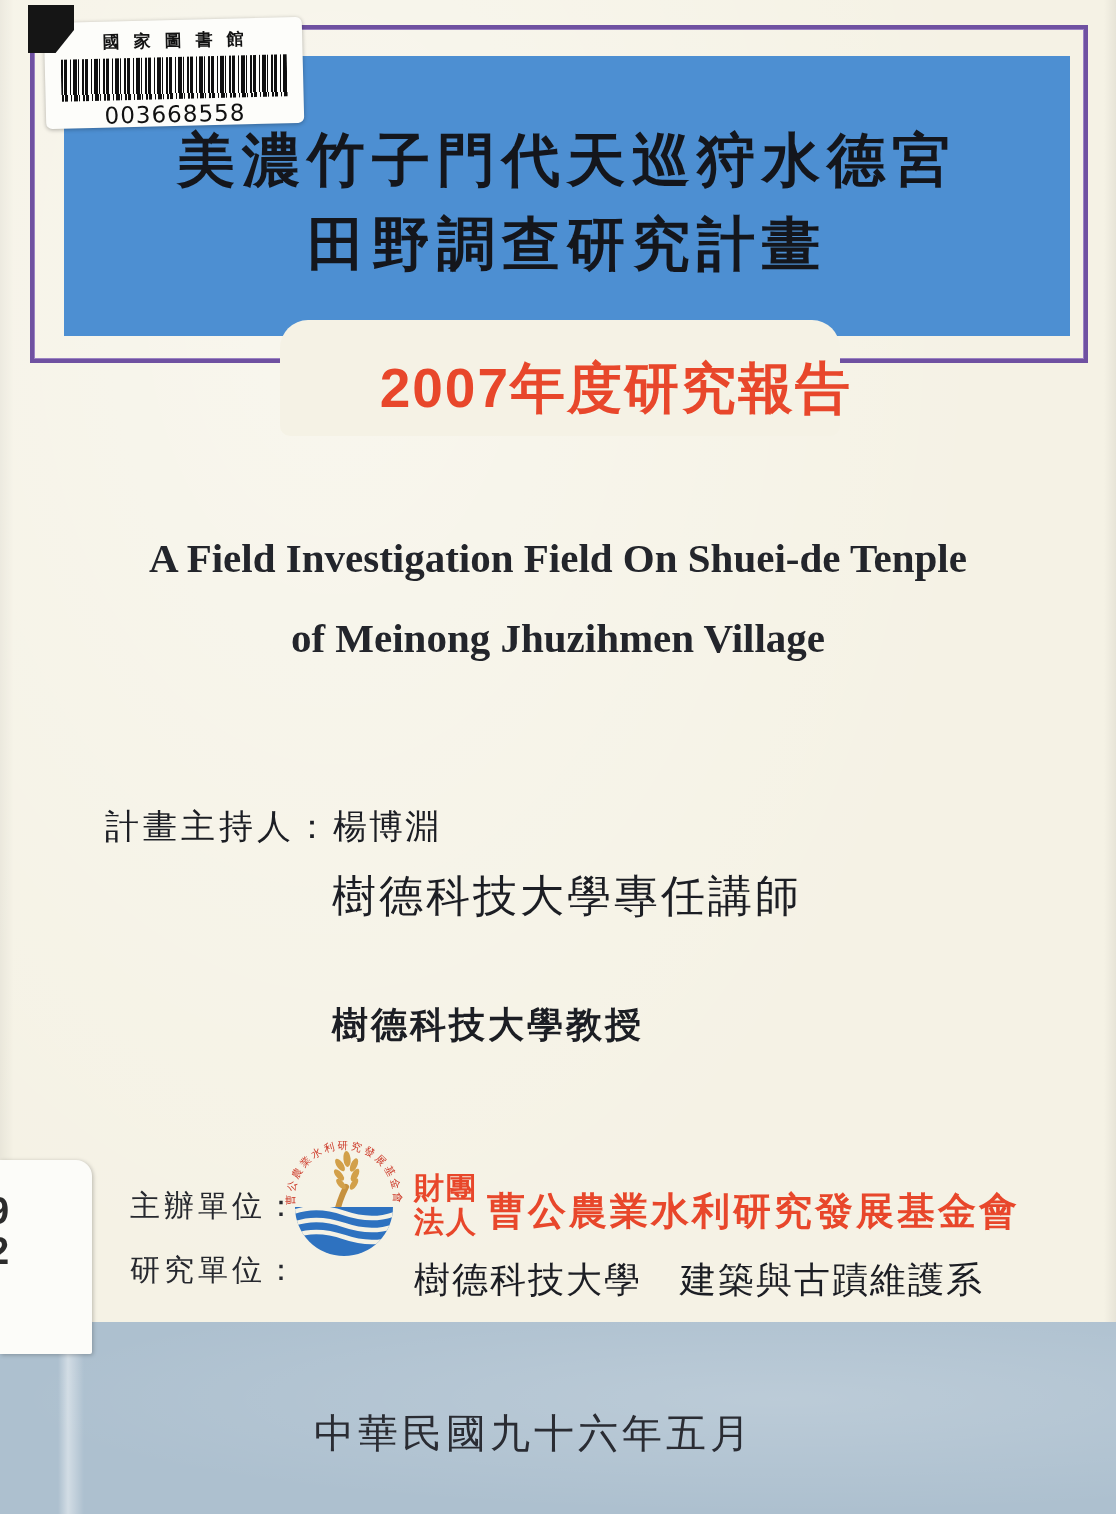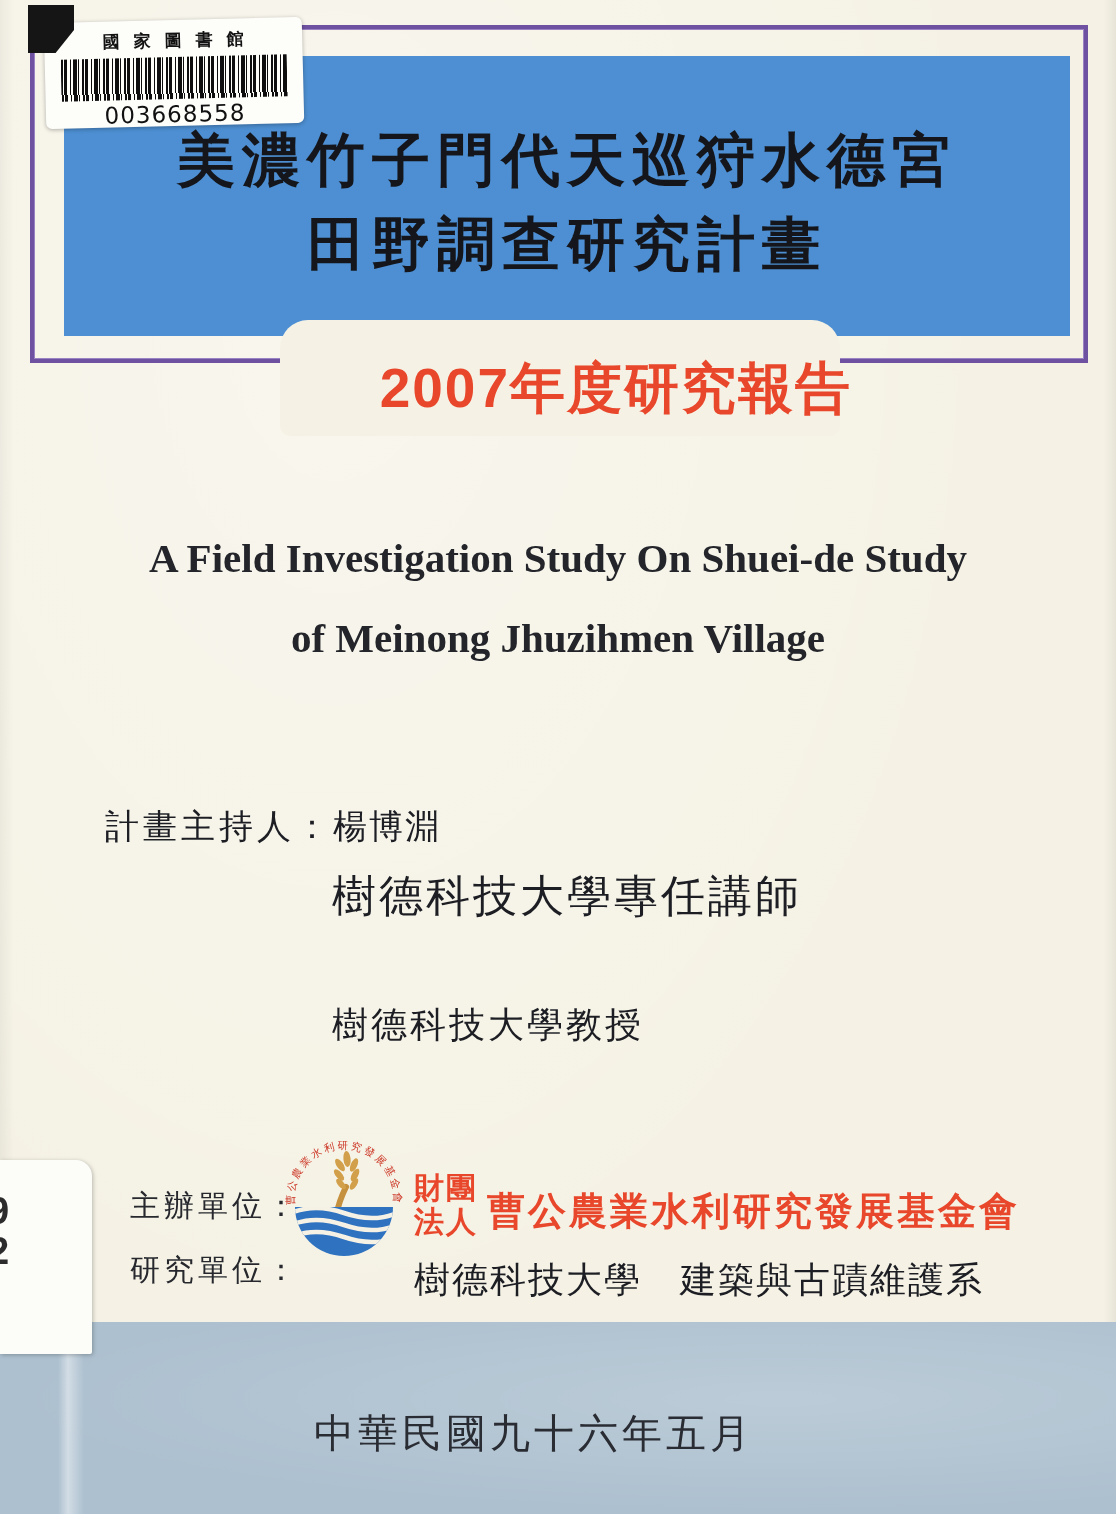--- a/index.html
+++ b/index.html
@@ -53,21 +53,21 @@
     font-size:41px;white-space:nowrap;}
   .en1{top:534px;}
   .en2{top:614px;}
   
   .r-line{position:absolute;color:#1c1e24;white-space:nowrap;
     font-family:"Liberation Serif", serif;}
   .r-label{letter-spacing:4px;}
   .r1{left:105px;top:804px;font-size:34px;letter-spacing:2px;}
   .r2{left:332px;top:867px;font-size:44px;letter-spacing:3px;}
   .r3{left:105px;top:934px;font-size:34px;letter-spacing:2px;}
-  .r4{left:332px;top:1001px;font-size:36px;letter-spacing:3px;}
+  .r4{left:332px;top:1001px;font-size:36px;letter-spacing:3px;font-weight:bold;}
   
   .org-label{position:absolute;left:130px;font-size:30px;color:#26282e;
     letter-spacing:4px;font-family:"Liberation Sans", sans-serif;white-space:nowrap;}
   .ol1{top:1186px;}
   .ol2{top:1250px;}
   .logo{position:absolute;left:283px;top:1133px;width:122px;height:128px;z-index:2;}
   .host-prefix{position:absolute;left:414px;top:1171px;font-size:30px;font-weight:bold;
     color:#e8472b;line-height:34px;letter-spacing:2px;
     font-family:"Liberation Sans", sans-serif;white-space:nowrap;}
   .host-name{position:absolute;left:487px;top:1186px;font-size:38px;font-weight:bold;
@@ -106,21 +106,21 @@
   <div class="badge"></div>
   <div class="badge-text">2007年度研究報告</div>
 
   <div class="sticker">
     <div class="lib-name">國家圖書館</div>
     <div class="barcode"></div>
     <div class="bc-num">003668558</div>
   </div>
   <div class="corner-mark"></div>
 
-  <div class="en-title en1">A Field Investigation Study On Shuei-de Study</div>
+  <div class="en-title en1">A Field Investigation Field On Shuei-de Tenple</div>
   <div class="en-title en2">of Meinong Jhuzihmen Village</div>
 
   <div class="r-line r1"><span class="r-label">計畫主持人：</span><span>楊博淵</span></div>
   <div class="r-line r2">樹德科技大學專任講師</div>
   <div class="r-line r4">樹德科技大學教授</div>
 
   <div class="org-label ol2">研究單位：</div>
   <div class="org-label ol1">主辦單位：</div>
 
   <svg class="logo" viewBox="0 0 122 128">

